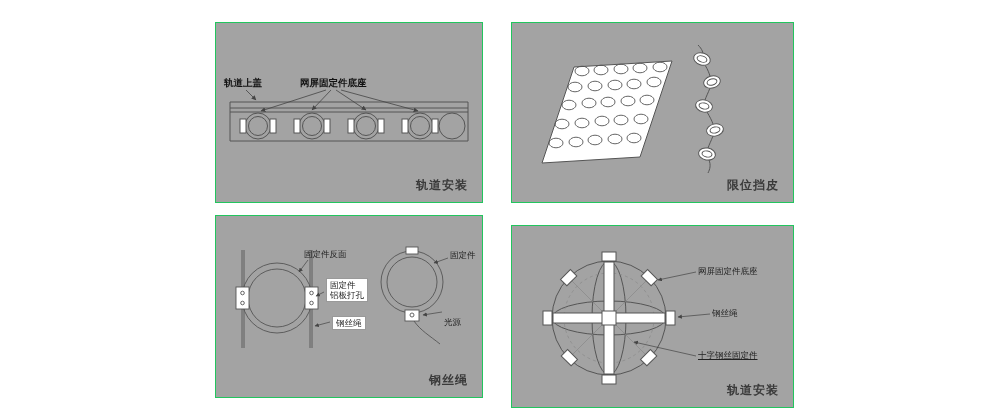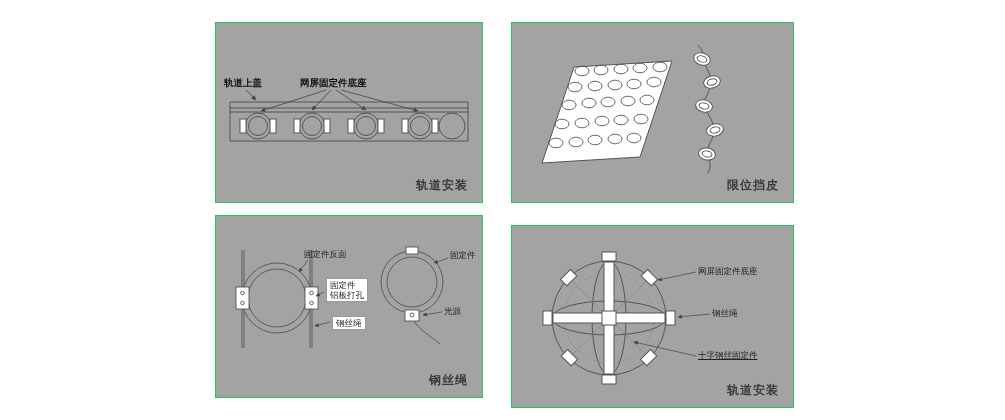--- a/index.html
+++ b/index.html
@@ -167,21 +167,21 @@
         <line x1="226" y1="96" x2="207" y2="99" marker-end="url(#arr3)"></line>
       </g>
     </svg>
     <div class="lbl lbl-s" style="left:88px; top:33px;">固定件反面</div>
     <div class="lbl lbl-s lbl-box" style="left:110px; top:62px; text-align:left;">
       <div>固定件</div>
       <div>铝板打孔</div>
     </div>
     <div class="lbl lbl-s lbl-box" style="left:116px; top:100px;">钢丝绳</div>
     <div class="lbl lbl-s" style="left:234px; top:34px;">固定件</div>
-    <div class="lbl lbl-s" style="left:228px; top:90px;">光源</div>
+    <div class="lbl lbl-s" style="left:228px; top:101px;">光源</div>
     <div class="panel-title">钢丝绳</div>
   </div>
 
   <div class="panel" id="p4">
     <svg width="281" height="181" viewBox="0 0 281 181">
       <defs>
         <marker id="arr4" markerWidth="7" markerHeight="7" refX="5.5" refY="3" orient="auto">
           <path d="M0,0 L6,3 L0,6 Z" fill="#444"></path>
         </marker>
       </defs>

